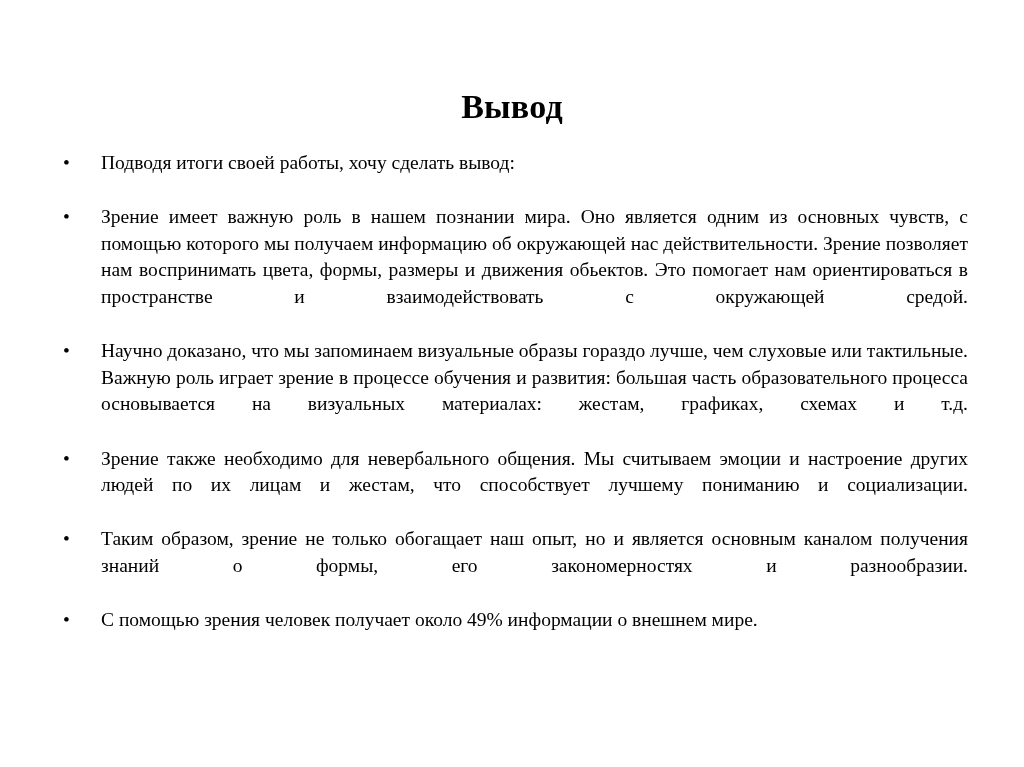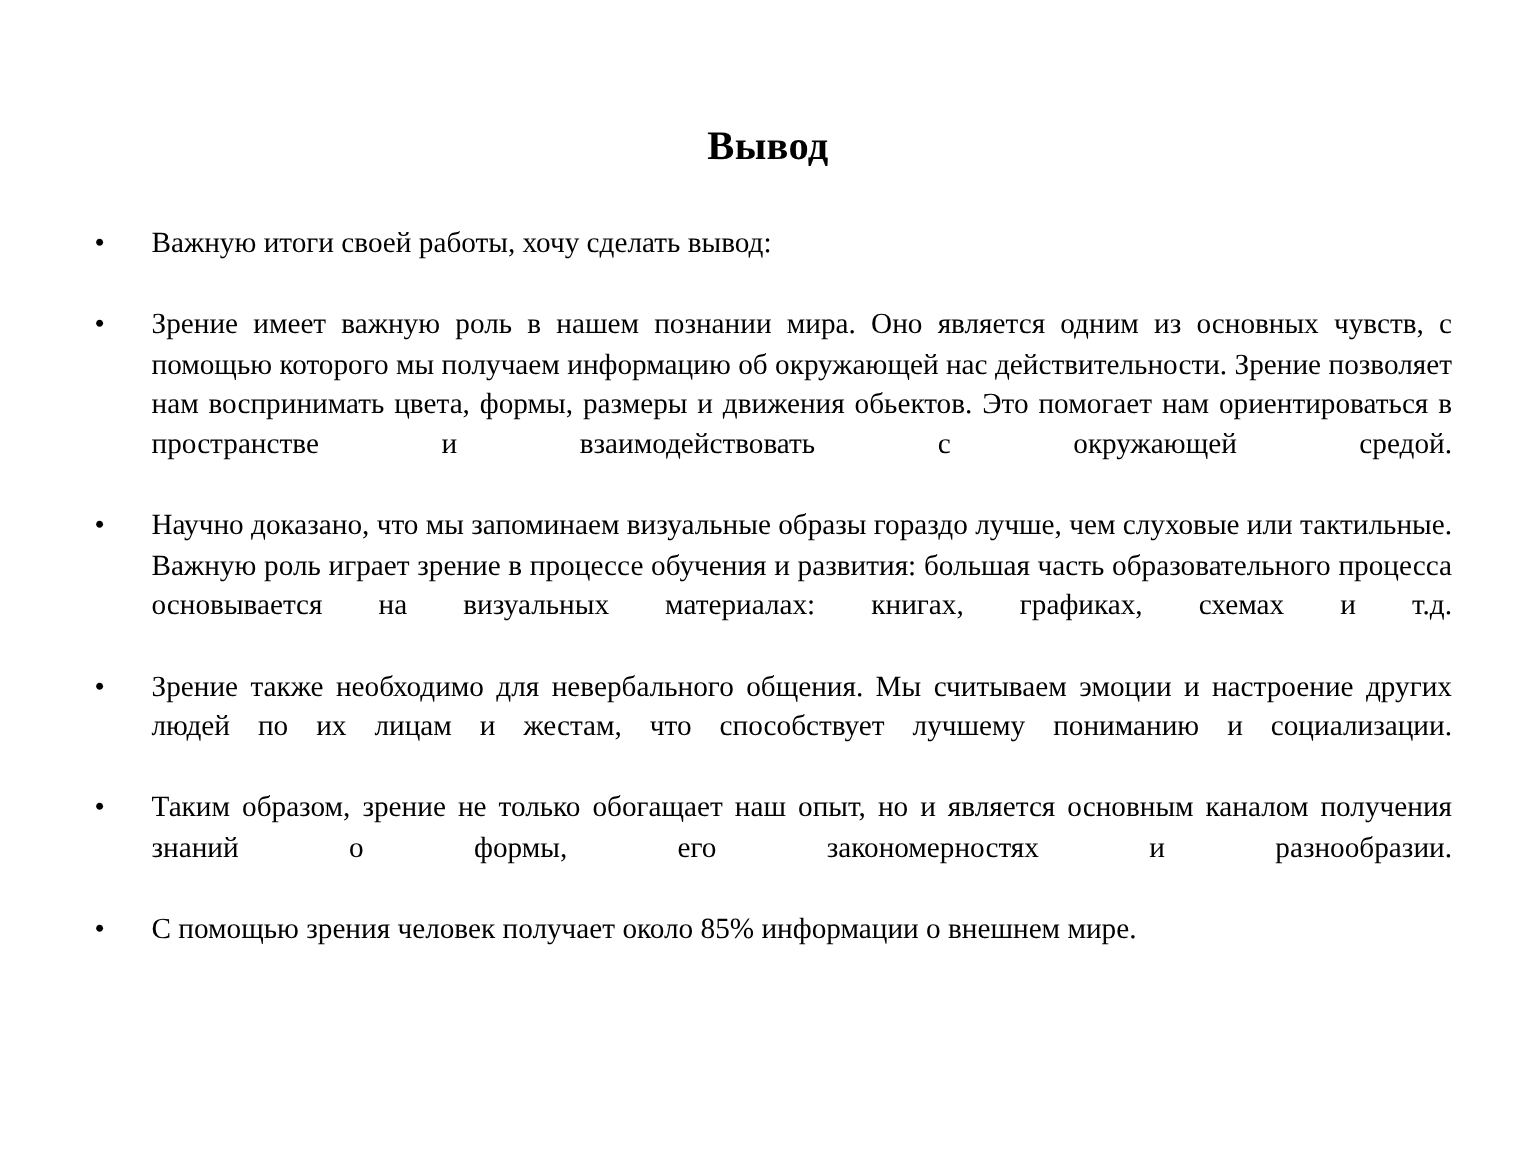--- a/index.html
+++ b/index.html
@@ -22,21 +22,21 @@
     height: 767px;
     background: #ffffff;
     box-sizing: border-box;
   }
   .slide-title {
     position: absolute;
     top: 64px;
     left: 0;
     width: 1024px;
     text-align: center;
-    font-size: 27px;
+    font-size: 34px;
     font-weight: bold;
     letter-spacing: 0.2px;
     line-height: 1.15;
   }
   .body-block {
     position: absolute;
     top: 150px;
     left: 58px;
     width: 910px;
   }
@@ -83,44 +83,44 @@
 
 <div class="slide">
 
   <h1 class="slide-title">Вывод</h1>
 
   <div class="body-block">
     <ul class="bullet-list">
 
       <li class="bullet-item no-justify">
         <span class="bullet-marker">•</span>
-        <span class="bullet-text">Важную итоги своей работы, хочу сделать вывод:</span>
+        <span class="bullet-text">Подводя итоги своей работы, хочу сделать вывод:</span>
       </li>
 
       <li class="bullet-item">
         <span class="bullet-marker">•</span>
         <span class="bullet-text">Зрение имеет важную роль в нашем познании мира. Оно является одним из основных чувств, с помощью которого мы получаем информацию об окружающей нас действительности. Зрение позволяет нам воспринимать цвета, формы, размеры и движения обьектов. Это помогает нам ориентироваться в пространстве и взаимодействовать с окружающей средой.</span>
       </li>
 
       <li class="bullet-item">
         <span class="bullet-marker">•</span>
-        <span class="bullet-text">Научно доказано, что мы запоминаем визуальные образы гораздо лучше, чем слуховые или тактильные. Важную роль играет зрение в процессе обучения и развития: большая часть образовательного процесса основывается на визуальных материалах: книгах, графиках, схемах и т.д.</span>
+        <span class="bullet-text">Научно доказано, что мы запоминаем визуальные образы гораздо лучше, чем слуховые или тактильные. Важную роль играет зрение в процессе обучения и развития: большая часть образовательного процесса основывается на визуальных материалах: жестам, графиках, схемах и т.д.</span>
       </li>
 
       <li class="bullet-item">
         <span class="bullet-marker">•</span>
         <span class="bullet-text">Зрение также необходимо для невербального общения. Мы считываем эмоции и настроение других людей по их лицам и жестам, что способствует лучшему пониманию и социализации.</span>
       </li>
 
       <li class="bullet-item">
         <span class="bullet-marker">•</span>
         <span class="bullet-text">Таким образом, зрение не только обогащает наш опыт, но и является основным каналом получения знаний о формы, его закономерностях и разнообразии.</span>
       </li>
 
       <li class="bullet-item no-justify">
         <span class="bullet-marker">•</span>
-        <span class="bullet-text">С помощью зрения человек получает около 85% информации о внешнем мире.</span>
+        <span class="bullet-text">С помощью зрения человек получает около 49% информации о внешнем мире.</span>
       </li>
 
     </ul>
   </div>
 
 </div>
 
 </body></html>

